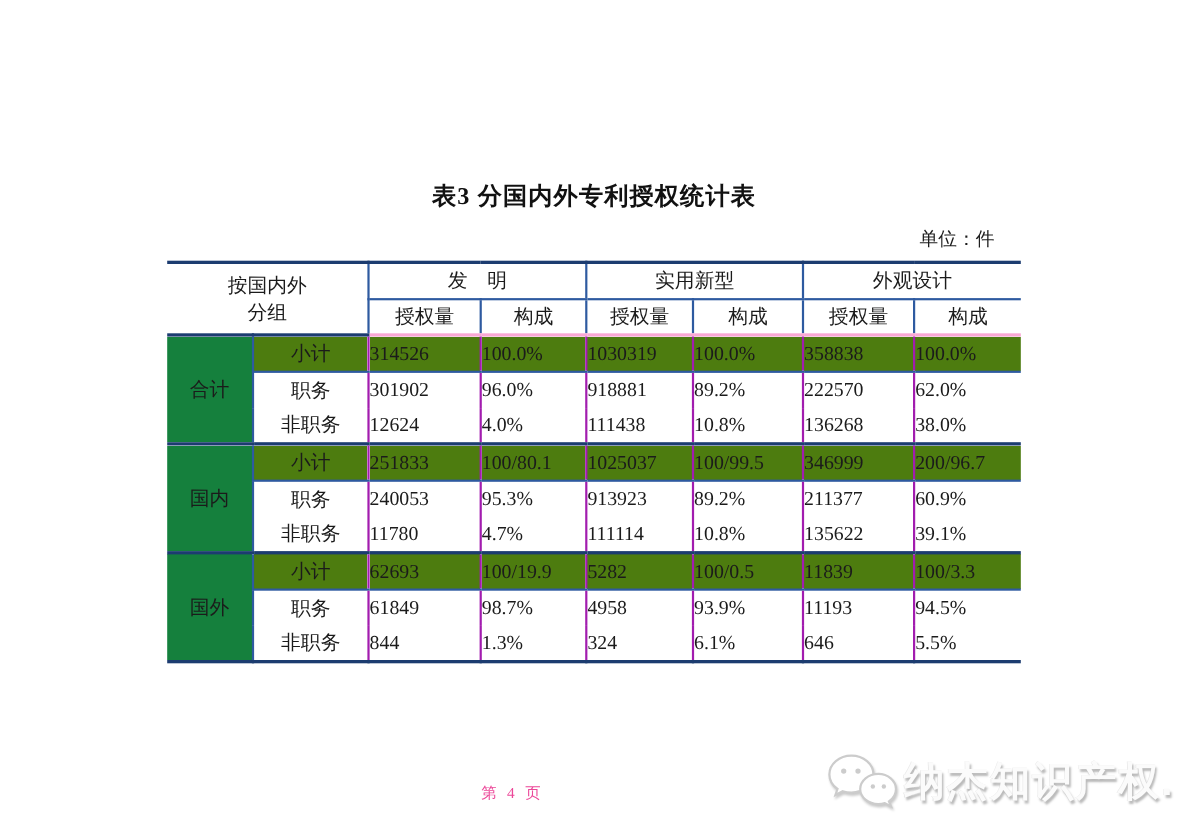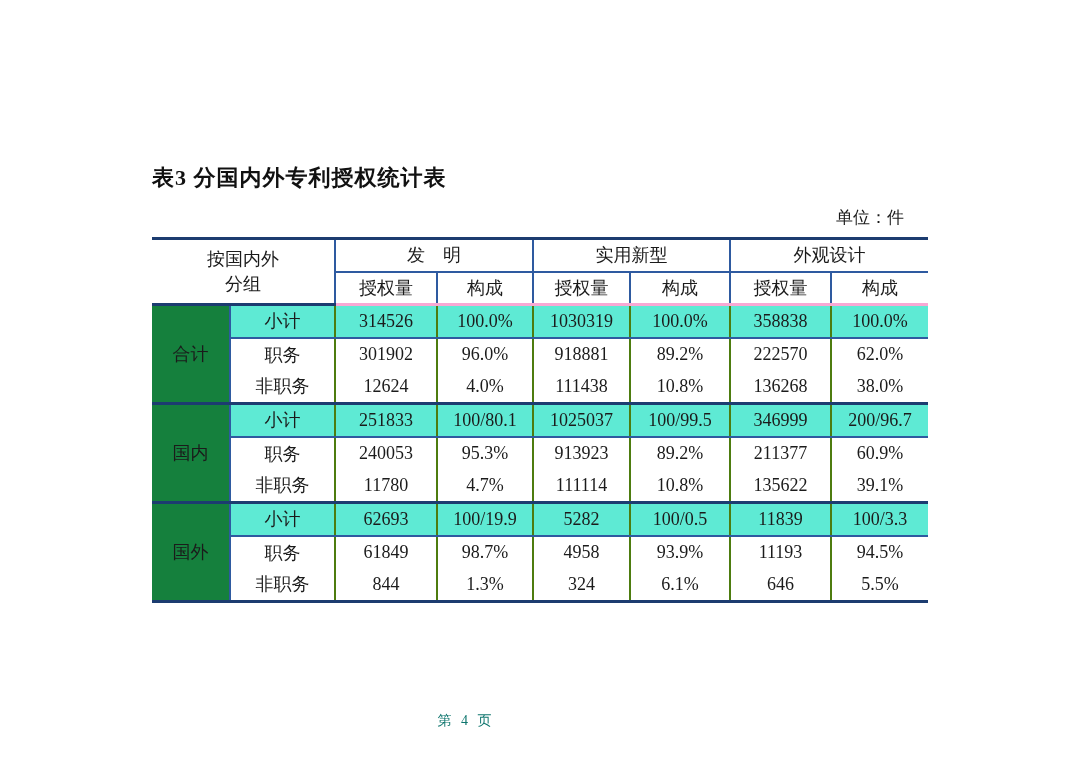--- a/index.html
+++ b/index.html
@@ -1,40 +1,40 @@
 <!DOCTYPE html>
 <html><head>
 <meta charset="utf-8">
 <style>
   html,body{margin:0;padding:0;background:#ffffff;}
   .page{position:relative;width:1080px;height:763px;background:#ffffff;overflow:hidden;
         font-family:"Liberation Serif","DejaVu Serif",serif;color:#1b1b1b;}
-  .doc-title{position:absolute;left:152px;top:163px;width:776px;
+  .doc-title{position:absolute;left:152px;top:163px;width:776px;text-align:center;
         font-size:22px;font-weight:bold;letter-spacing:1px;color:#111;}
   .sub-strip{position:absolute;left:152px;top:206px;width:776px;height:26px;font-size:17px;}
   .period{position:absolute;left:0;width:100%;text-align:center;}
   .unit{position:absolute;right:24px;top:0;}
   .stat-table{position:absolute;left:152px;top:237px;width:776px;border-collapse:collapse;
         table-layout:fixed;font-size:18px;
         border-top:3px solid #1c3c70;border-bottom:3px solid #1c3c70;}
   .stat-table th,.stat-table td{padding:0;font-weight:normal;vertical-align:middle;
         white-space:nowrap;overflow:hidden;}
   .h1{height:33px;} .h2{height:33px;}
   .stat-table tbody tr{height:33px;}
   .th-groupcol{border-right:2px solid #2e5aa0;border-bottom:3px solid #1c3c70;
         text-align:center;line-height:1.35;}
   .th-cg{border-left:2px solid #2e5aa0;border-bottom:2px solid #2e5aa0;text-align:center;}
   .th-sub{border-left:2px solid #2e5aa0;border-bottom:3px solid #f9a8d4;text-align:center;margin-top:24px;}
   .cell-group{background:#15803d;text-align:center;}
   .cell-label{border-left:2px solid #2e5aa0;text-align:center;}
-  .cell-val{border-left:2px solid #4d7c0f;text-align:center;padding-right:9px;font-family:Liberation Serif, serif;}
+  .cell-val{border-left:2px solid #a21caf;text-align:left;padding-right:9px;font-family:Liberation Serif, serif;}
   tr.sec-start td{border-top:3px solid #1c3c70;}
-  tr.subtotal td:not(.cell-group){background:#5eead4;border-bottom:2px solid #2e5aa0;margin-left:44px;}
+  tr.subtotal td:not(.cell-group){background:#4d7c0f;border-bottom:2px solid #2e5aa0;margin-left:44px;}
   .footer-page{position:absolute;left:0;top:712px;width:932px;text-align:center;
-        font-size:14px;letter-spacing:3px;color:#0f766e;}
+        font-size:14px;letter-spacing:3px;color:#ec4899;}
   .watermark{position:absolute;right:12px;top:684px;display:flex;align-items:center;gap:6px;}
   .wm-icon{filter:drop-shadow(1.5px 2px 1px #c9c9c9);}
   .wm-text{font-family:"Liberation Sans","DejaVu Sans",sans-serif;font-weight:bold;
         font-size:37px;letter-spacing:2px;color:#fbfbfb;
         text-shadow:1.5px 2px 2px #b9b9b9, -0.5px -0.5px 0 #e9e9e9;}
 </style>
 </head>
 <body>
 
 <div class="page">
@@ -161,14 +161,29 @@
         <td class="cell-val">324</td>
         <td class="cell-val">6.1%</td>
         <td class="cell-val">646</td>
         <td class="cell-val">5.5%</td>
       </tr>
     </tbody>
   </table>
 
   <div class="footer-page">第 4 页</div>
 
+  <div class="watermark">
+    <svg class="wm-icon" width="66" height="54" viewBox="0 0 66 54">
+      <g fill="#ffffff" stroke="#cccccc" stroke-width="2">
+        <path d="M24 3 C13 3 4 10.6 4 20 c0 5.3 2.9 10 7.4 13.1 L9.5 38.8 l6.6 -3.5 c2.5 0.8 5.2 1.2 7.9 1.2 c11 0 20 -7.6 20 -16.5 C44 10.6 35 3 24 3 Z"></path>
+        <path d="M48.5 19.5 c-9 0 -16.5 6.2 -16.5 13.8 c0 7.6 7.4 13.7 16.5 13.7 c2.1 0 4.1 -0.3 5.9 -0.9 l5.6 3 l-1.9 -4.6 c3.9 -2.5 6.4 -6.5 6.4 -11.2 c0 -7.6 -7.4 -13.8 -16 -13.8 Z"></path>
+      </g>
+      <g fill="#cccccc" stroke="none">
+        <circle cx="17" cy="17" r="2.4"></circle>
+          <circle cx="30" cy="17" r="2.4"></circle>
+        <circle cx="43.5" cy="31" r="2"></circle>
+          <circle cx="53.5" cy="31" r="2"></circle>
+      </g>
+    </svg>
+    <span class="wm-text">纳杰知识产权.</span>
+  </div>
 
 </div>
 
 </body></html>

